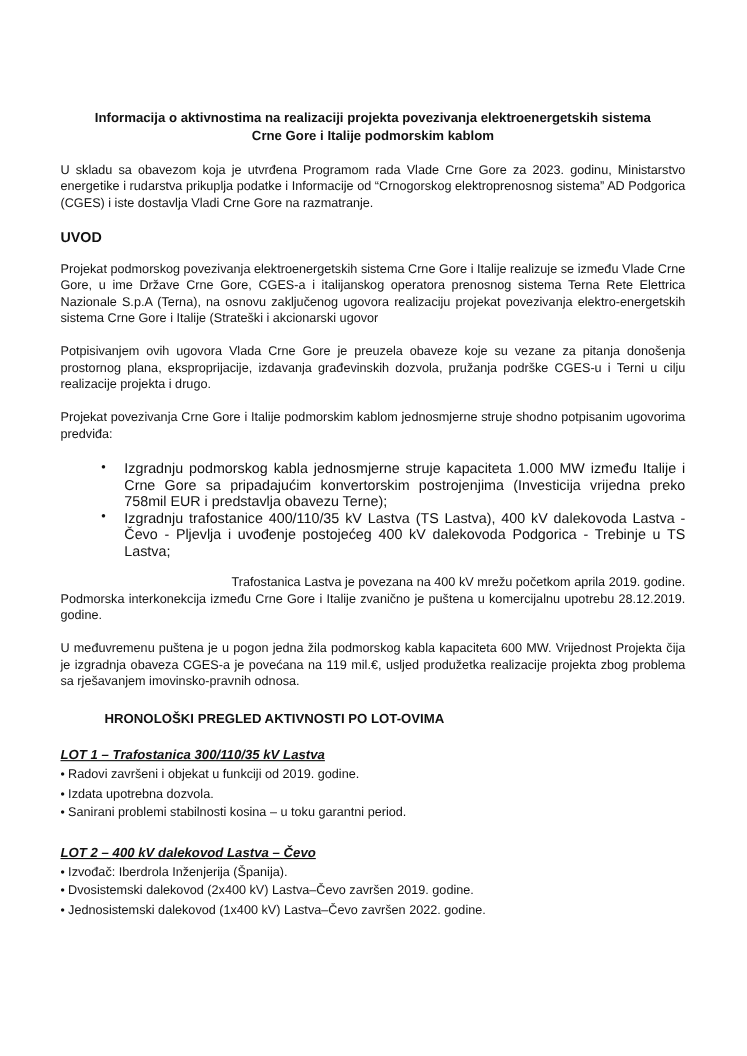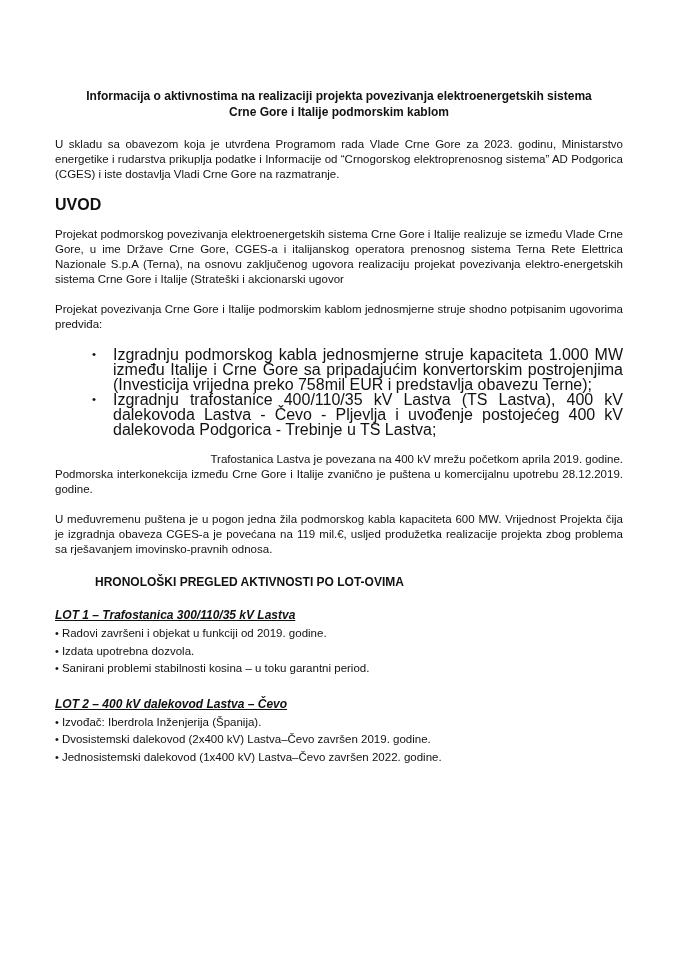--- a/index.html
+++ b/index.html
@@ -19,43 +19,43 @@
     width: 679px;
     height: 960px;
     padding: 84px 56px 0 55px;
     background: #ffffff;
   }
   .title {
     font-size: 12px;
     font-weight: bold;
     text-align: center;
     line-height: 16px;
-    margin: 4px 0 17px 0;
+    margin: 15px 0 17px 0;
   }
   .para {
     font-size: 11.5px;
     line-height: 15px;
     text-align: justify;
     margin: 0 0 15px 0;
   }
   .heading {
-    font-size: 16px;
+    font-size: 13px;
     font-weight: bold;
     line-height: 15px;
     margin: 0 0 15px 0;
   }
   .scope-list {
     list-style: none;
     margin: 0 0 15px 0;
     padding: 0;
   }
   .scope-list li {
     position: relative;
     padding-left: 58px;
-    font-size: 16px;
+    font-size: 13px;
     line-height: 15px;
     text-align: justify;
   }
   .scope-list li::before {
     content: "\2022";
     position: absolute;
     left: 37px;
     top: 0;
     font-size: 11.5px;
   }
@@ -109,20 +109,21 @@
 <div class="page">
 
   <h1 class="title"><span>Informacija o aktivnostima na realizaciji projekta povezivanja elektroenergetskih sistema</span><br><span>Crne Gore i Italije podmorskim kablom</span></h1>
 
   <p class="para">U skladu sa obavezom koja je utvrđena Programom rada Vlade Crne Gore za 2023. godinu, Ministarstvo energetike i rudarstva prikuplja podatke i Informacije od “Crnogorskog elektroprenosnog sistema” AD Podgorica (CGES) i iste dostavlja Vladi Crne Gore na razmatranje.</p>
 
   <h2 class="heading">UVOD</h2>
 
   <p class="para">Projekat podmorskog povezivanja elektroenergetskih sistema Crne Gore i Italije realizuje se između Vlade Crne Gore, u ime Države Crne Gore, CGES-a i italijanskog operatora prenosnog sistema Terna Rete Elettrica Nazionale S.p.A (Terna), na osnovu zaključenog ugovora realizaciju projekat povezivanja elektro-energetskih sistema Crne Gore i Italije (Strateški i akcionarski ugovor</p>
 
+  <p class="para">Potpisivanjem ovih ugovora Vlada Crne Gore je preuzela obaveze koje su vezane za pitanja donošenja prostornog plana, eksproprijacije, izdavanja građevinskih dozvola, pružanja podrške CGES-u i Terni u cilju realizacije projekta i drugo.</p>
 
   <p class="para">Projekat povezivanja Crne Gore i Italije podmorskim kablom jednosmjerne struje shodno potpisanim ugovorima predviđa:</p>
 
   <ul class="scope-list">
     <li>Izgradnju podmorskog kabla jednosmjerne struje kapaciteta 1.000 MW između Italije i Crne Gore sa pripadajućim konvertorskim postrojenjima (Investicija vrijedna preko 758mil EUR i predstavlja obavezu Terne);</li>
     <li>Izgradnju trafostanice 400/110/35 kV Lastva (TS Lastva), 400 kV dalekovoda Lastva - Čevo - Pljevlja i uvođenje postojećeg 400 kV dalekovoda Podgorica - Trebinje u TS Lastva;</li>
   </ul>
 
   <div class="status-block">
     <div class="status-line1">Trafostanica Lastva je povezana na 400 kV mrežu početkom aprila 2019. godine.</div>

